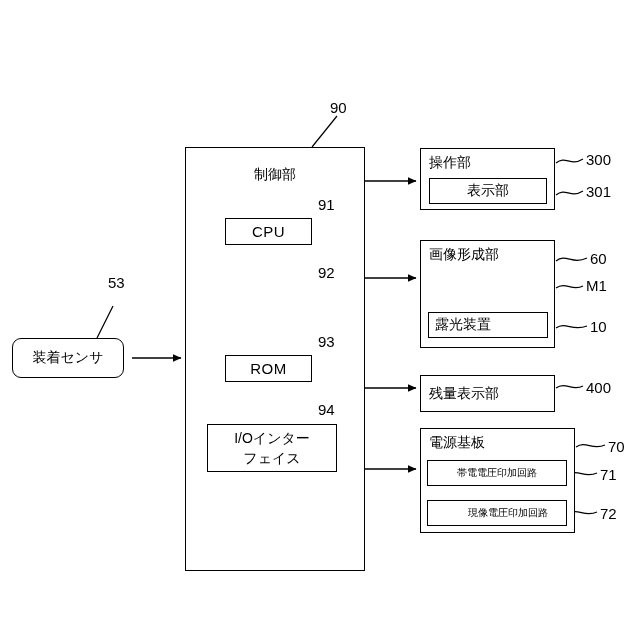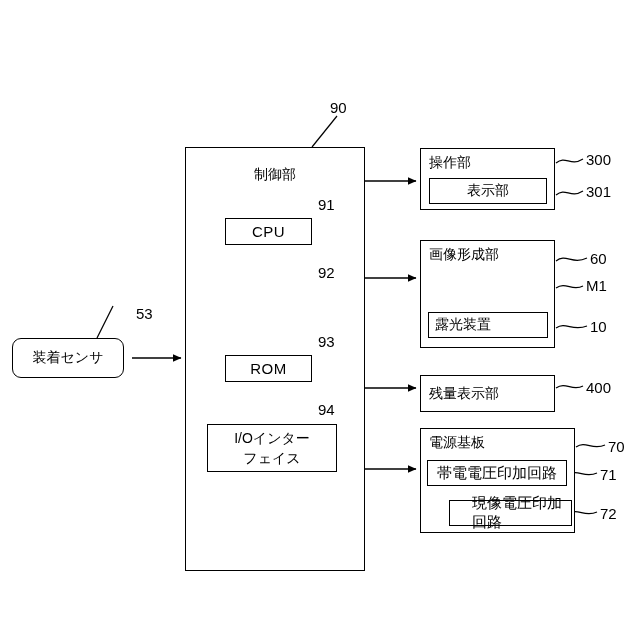--- a/index.html
+++ b/index.html
@@ -7,21 +7,21 @@
     position:relative; width:640px; height:640px; background:#fff;
     font-family:"Liberation Sans", sans-serif; color:#000; overflow:hidden;
   }
   .lines { position:absolute; left:0; top:0; width:640px; height:640px; pointer-events:none; }
   .box {
     position:absolute; border:1.5px solid #000; background:#fff; box-sizing:border-box;
   }
   .flexc { display:flex; align-items:center; justify-content:center; }
   .blocklabel { font-size:15px; letter-spacing:0.5px; }
   .jlabel { font-size:14px; }
-  .jsmall { font-size:15px; }
+  .jsmall { font-size:10px; }
   .boxtitle { position:absolute; left:8px; top:5px; font-size:14px; }
   .ref { position:absolute; font-size:15px; }
   .leftpad { display:flex; align-items:center; padding-left:6px; box-sizing:border-box; }
   .iotext { text-align:center; line-height:1.45; font-size:14px; }
 </style>
 </head>
 <body>
 
 <div class="canvas">
 
@@ -94,30 +94,30 @@
   <div class="box leftpad jlabel" style="left:420px; top:375px; width:135px; height:37px; padding-left:8px;">
     <span>残量表示部</span>
   </div>
 
   <div class="box" style="left:420px; top:428px; width:155px; height:105px;">
     <div class="boxtitle">電源基板</div>
   </div>
   <div class="box flexc jsmall" style="left:427px; top:460px; width:140px; height:26px;">
     <span>帯電電圧印加回路</span>
   </div>
-  <div class="box flexc jsmall" style="left:449px; top:500px; width:123px; height:26px;padding-left:22px;">
+  <div class="box flexc jsmall" style="left:427px; top:500px; width:140px; height:26px;padding-left:22px;">
     <span>現像電圧印加回路</span>
   </div>
 
   <div class="ref" style="left:330px; top:99px;">90</div>
   <div class="ref" style="left:318px; top:196px;">91</div>
   <div class="ref" style="left:318px; top:264px;">92</div>
   <div class="ref" style="left:318px; top:333px;">93</div>
   <div class="ref" style="left:318px; top:401px;">94</div>
-  <div class="ref" style="left:108px; top:305px;margin-left:28px;">53</div>
+  <div class="ref" style="left:108px; top:274px;">53</div>
   <div class="ref" style="left:586px; top:151px;">300</div>
   <div class="ref" style="left:586px; top:183px;">301</div>
   <div class="ref" style="left:590px; top:250px;">60</div>
   <div class="ref" style="left:586px; top:277px;">M1</div>
   <div class="ref" style="left:590px; top:318px;">10</div>
   <div class="ref" style="left:586px; top:379px;">400</div>
   <div class="ref" style="left:608px; top:438px;">70</div>
   <div class="ref" style="left:600px; top:466px;">71</div>
   <div class="ref" style="left:600px; top:505px;">72</div>
 

